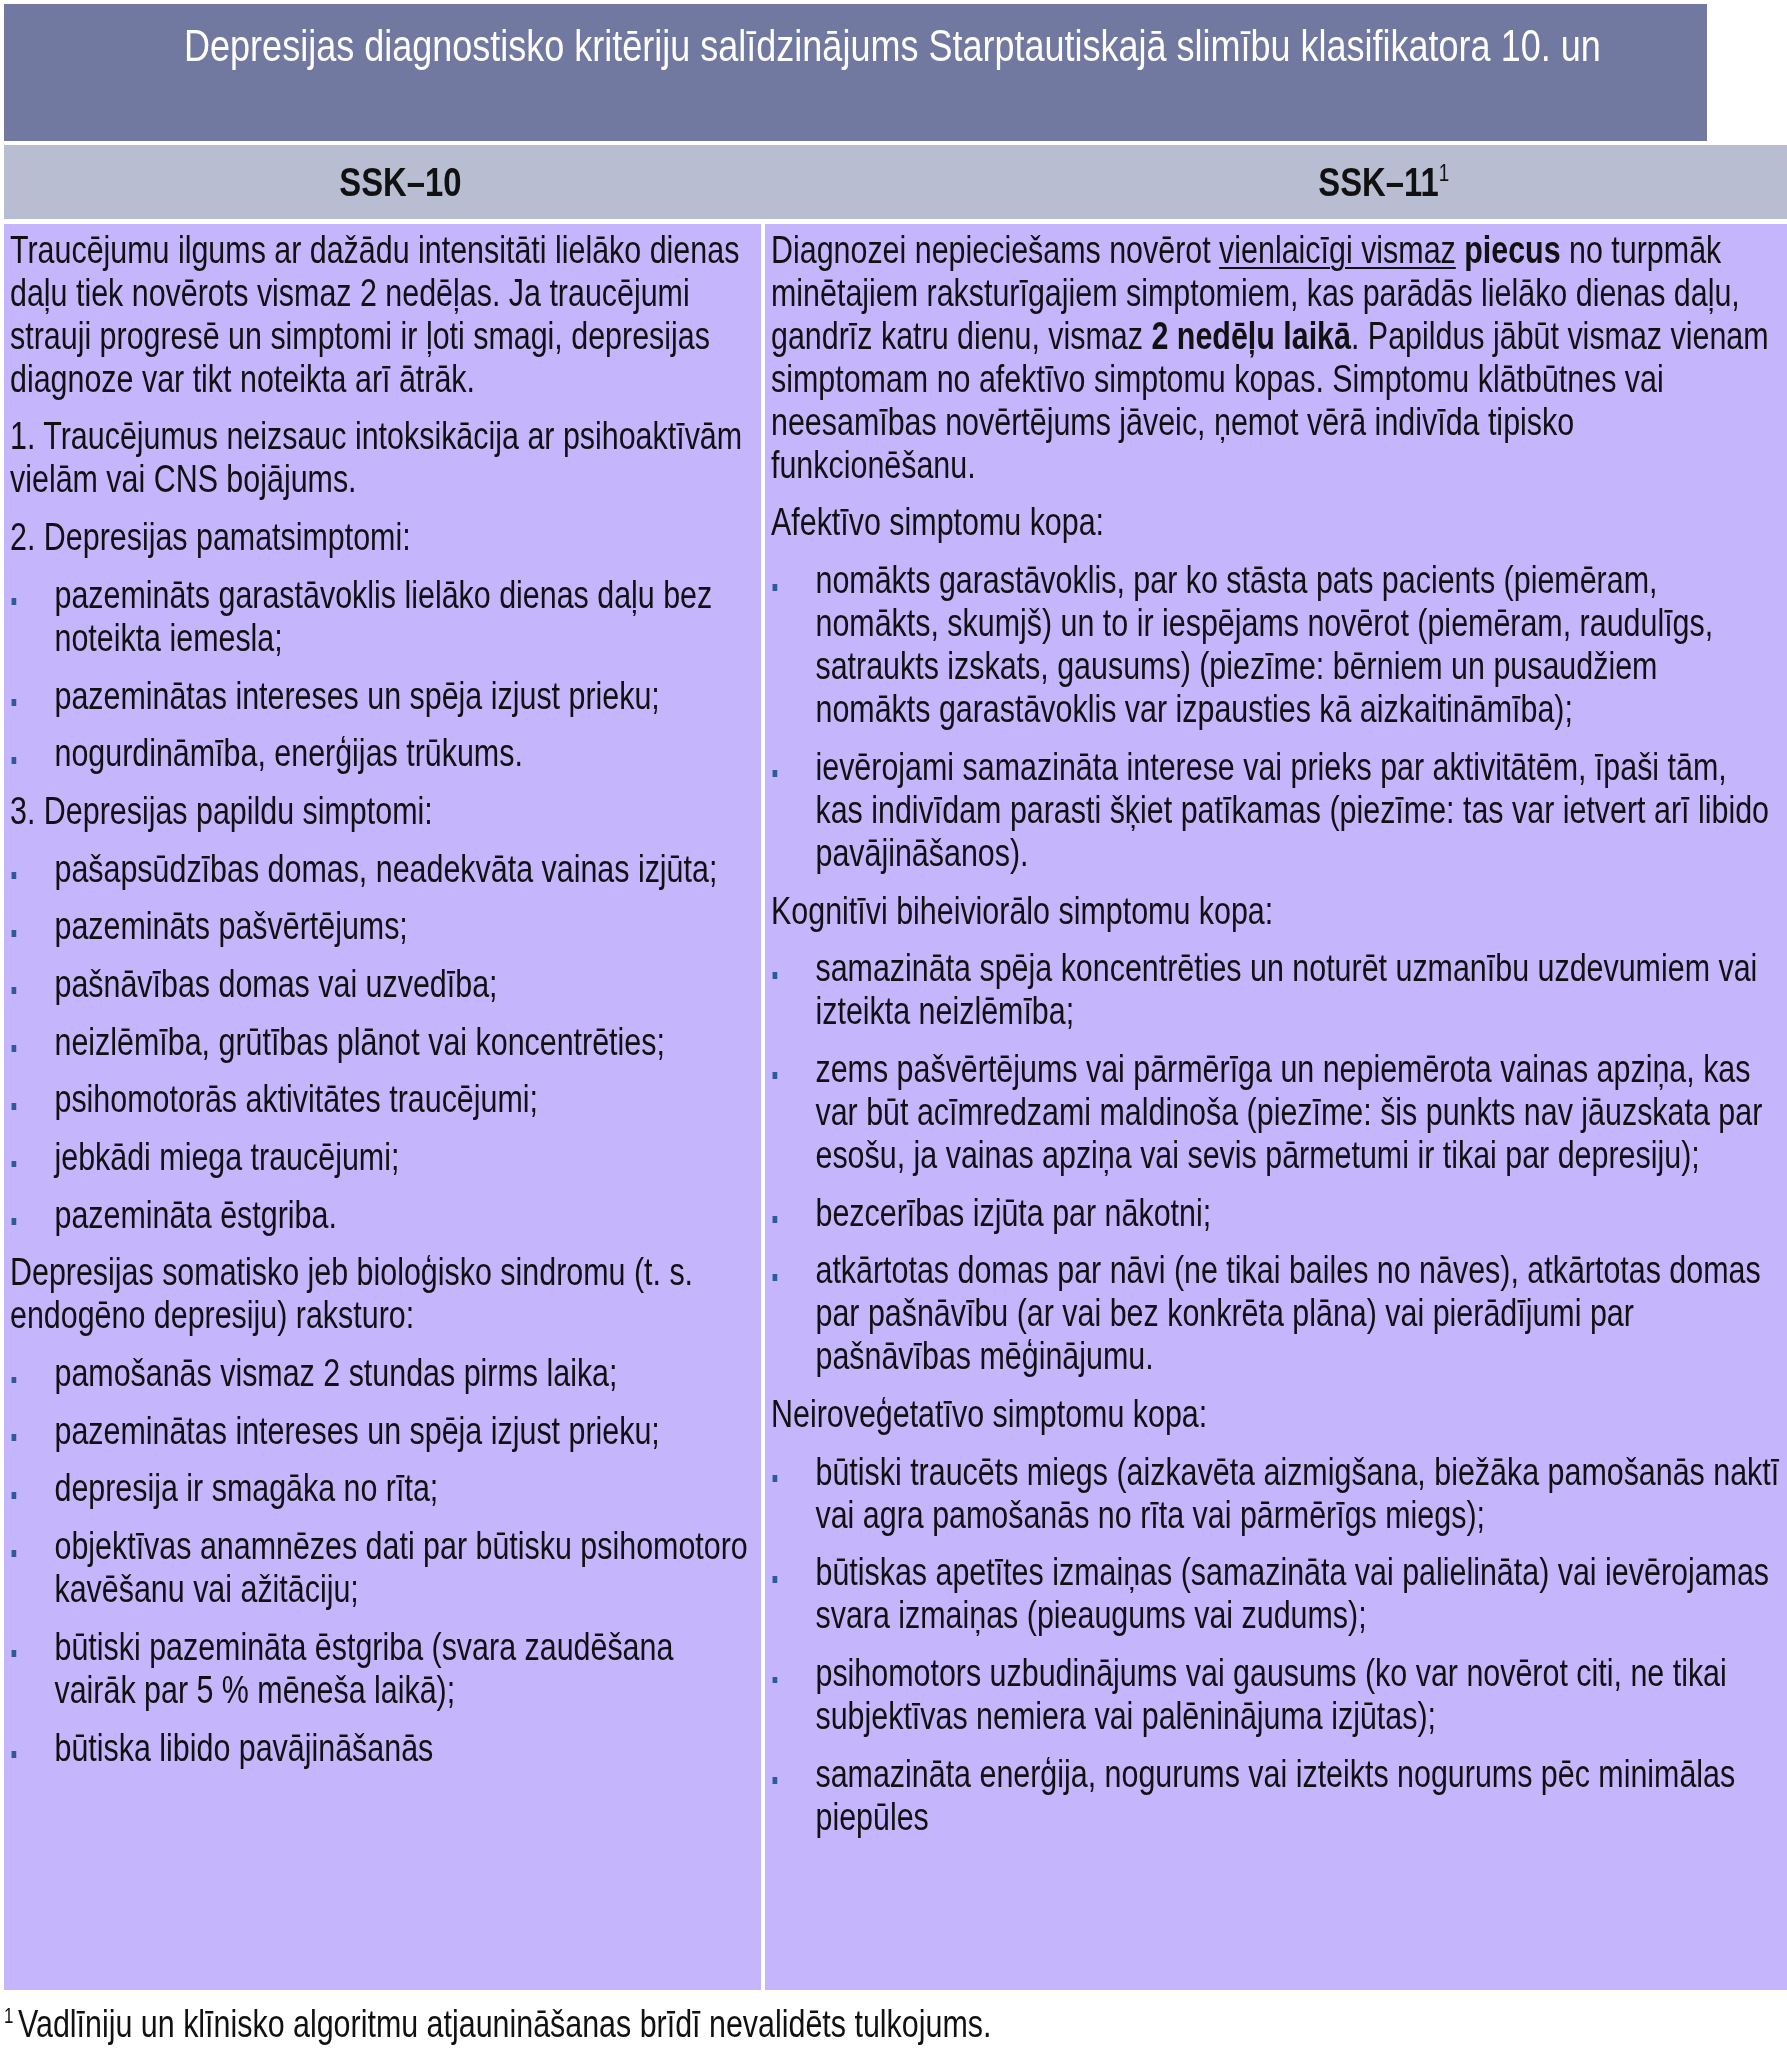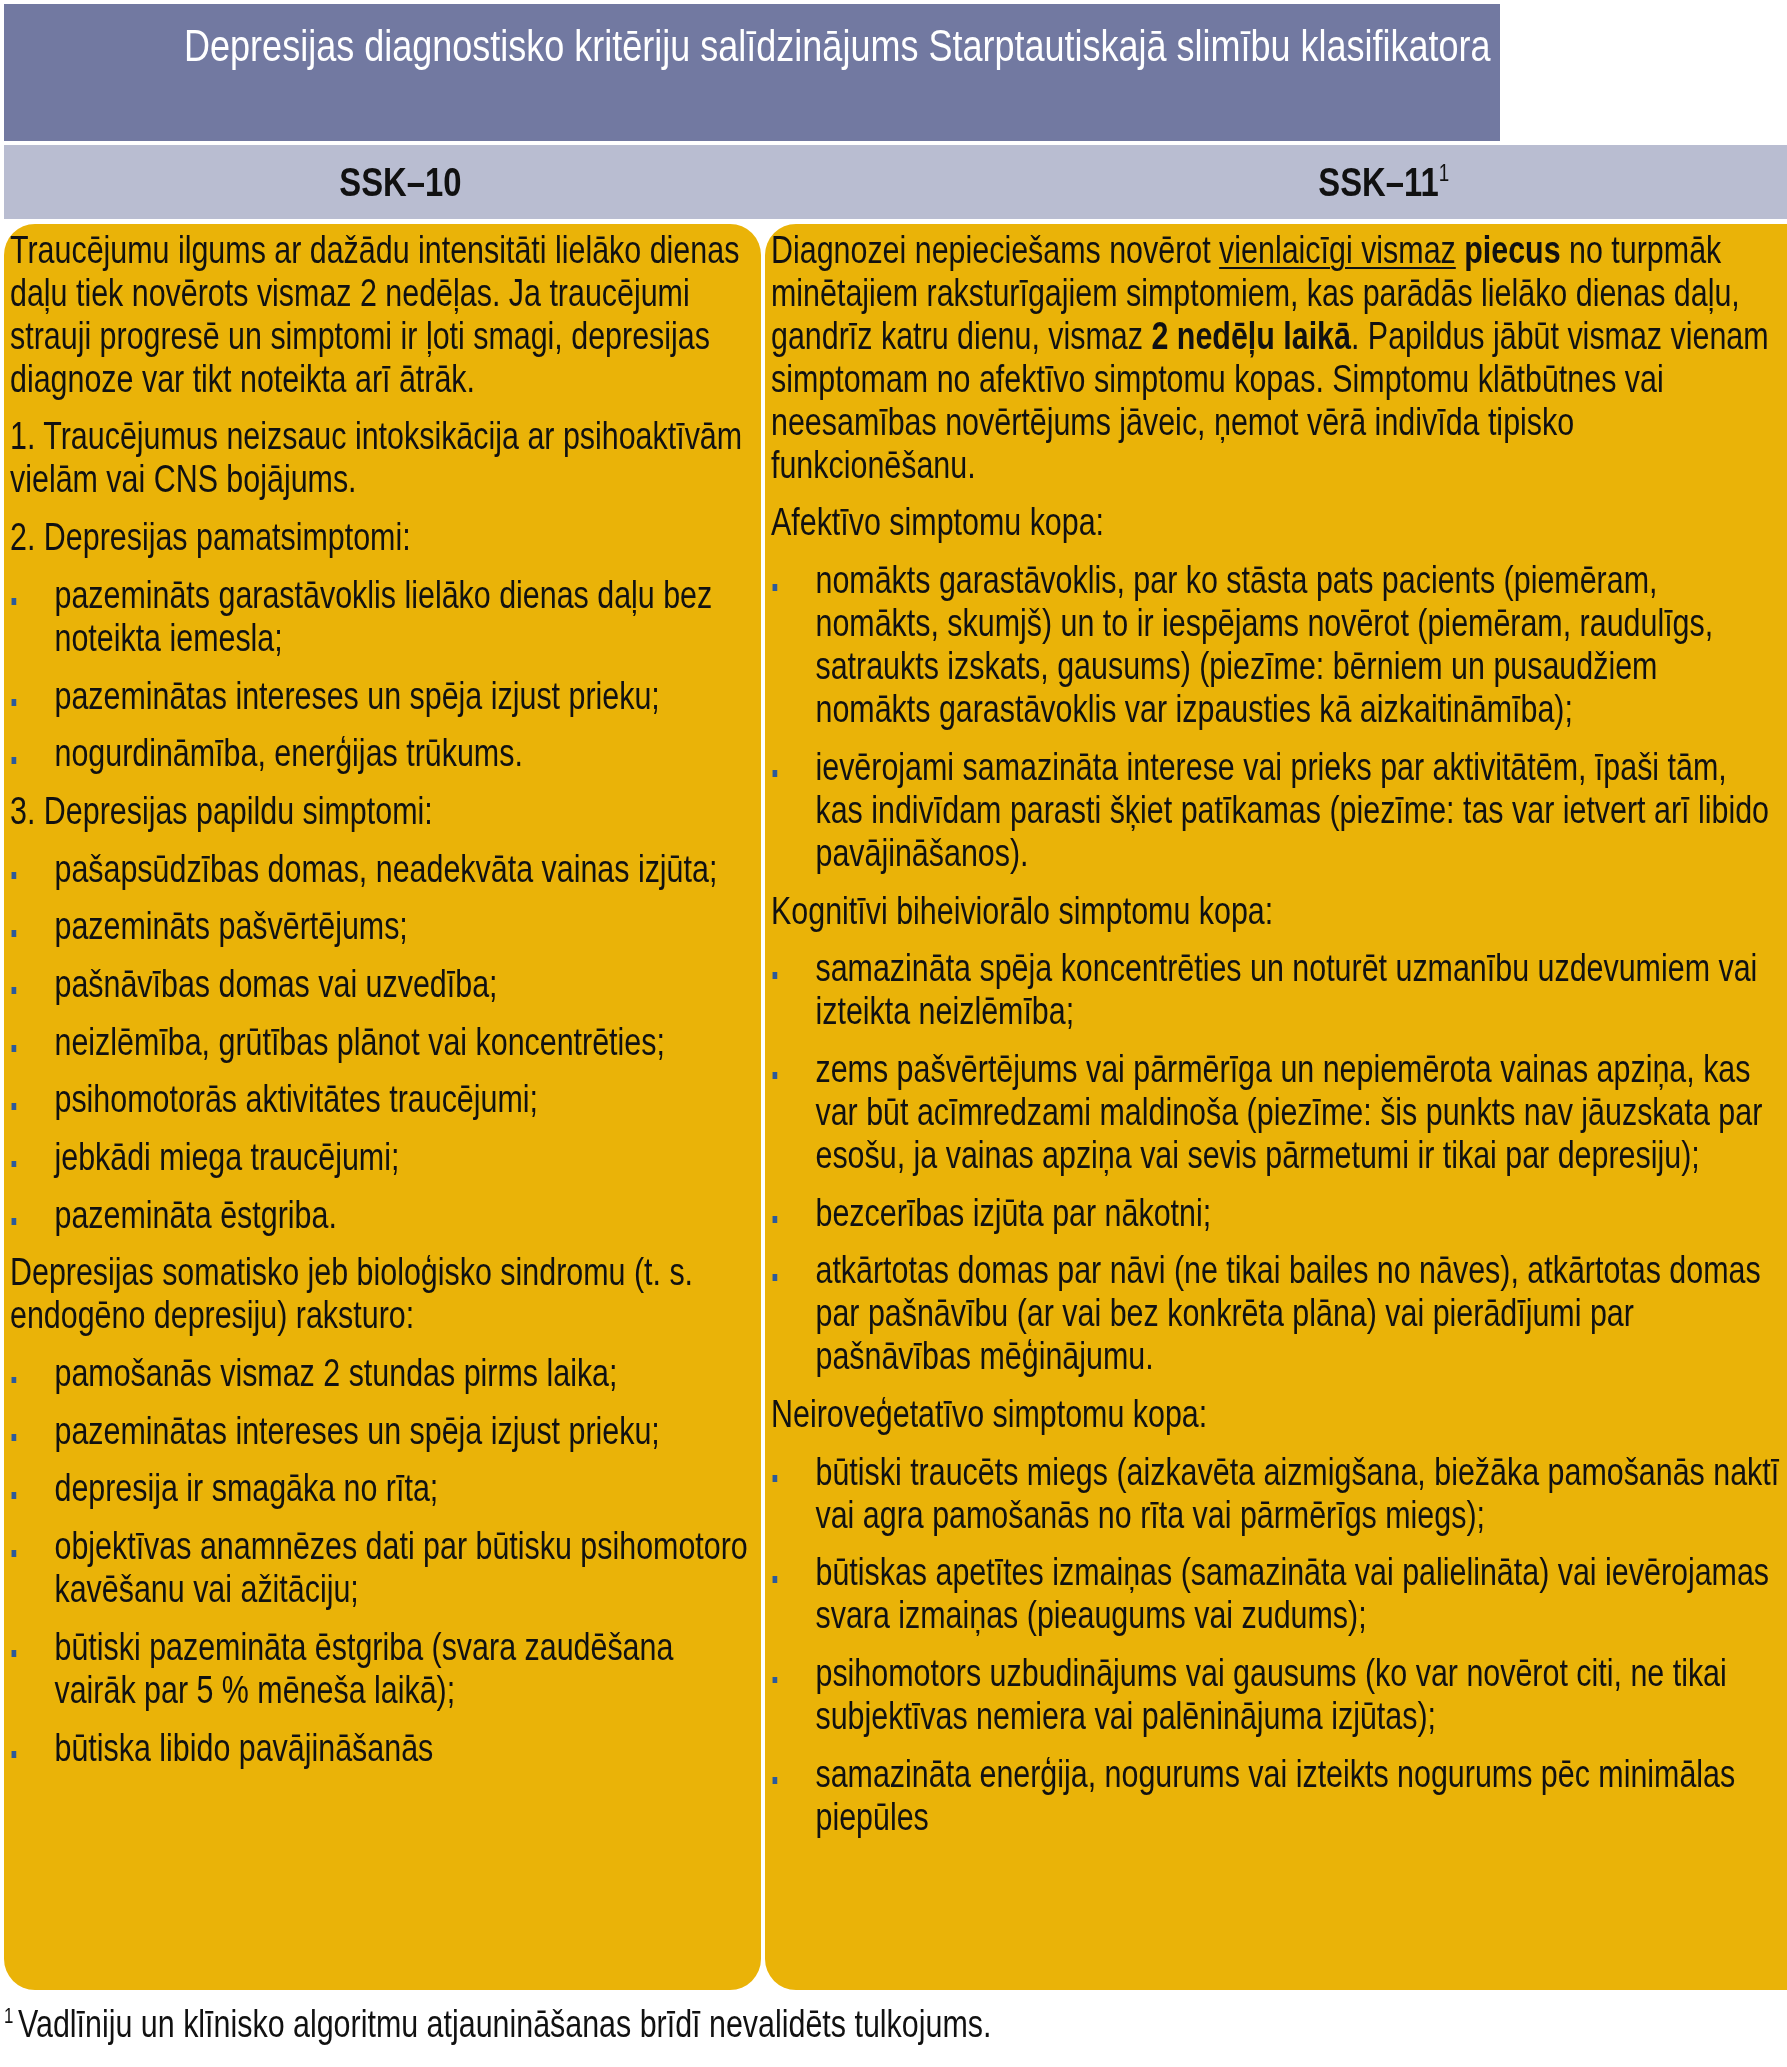--- a/index.html
+++ b/index.html
@@ -1,30 +1,30 @@
 <!DOCTYPE html>
 <html><head>
 <meta charset="utf-8">
 <style>
   html, body { margin: 0; padding: 0; background: #ffffff; }
   body { width: 1788px; height: 2067px; position: relative; overflow: hidden;
          font-family: "Liberation Sans", "DejaVu Sans", sans-serif; color: #111; }
   .page { position: absolute; left: 0; top: 0; width: 1788px; }
   .table { position: absolute; left: 3.9px; top: 3.9px; width: 1778px; }
-  .title-band { position: absolute; left: 0; top: 0; width: 1496px; height: 137px;
-                background: #7279a1; color: #ffffff; text-align: center; }
+  .title-band { position: absolute; left: 0; top: 0; width: 1664px; height: 137px;
+                background: #7279a1; color: #ffffff; text-align: center; padding-left: 39px; }
   .title-text { position: absolute; left: 0; top: 13.7px; width: 1778px;
                 font-size: 45px; line-height: 55px; }
   .cond { display: inline-block; transform: scaleX(0.80); transform-origin: center top; white-space: nowrap; }
   .hdr { position: absolute; top: 141px; height: 74px; background: #b9bdd1; text-align: center; padding-left: 18px; }
   .hdr-l { left: 0; width: 757px; }
   .hdr-r { left: 761px; width: 1201px; text-decoration: underline; }
   .hdr-text { font-weight: bold; font-size: 41px; line-height: 74px; }
   .hdr-text sup { font-size: 23.5px; font-weight: normal; vertical-align: super; line-height: 0; }
-  .body-col { position: absolute; top: 220px; height: 1766px; background: #eab308; overflow: hidden; border-radius: 31px; }
+  .body-col { position: absolute; top: 220px; height: 1766px; background: #c4b5fd; overflow: hidden; }
   .col-l { left: 0; width: 757px; }
   .col-r { left: 761px; width: 1197px; }
   .col-inner { position: absolute; left: 5.9px; top: 3.9px; transform-origin: left top; transform: scaleX(0.78); }
   .col-l .col-inner { width: 965px; }
   .col-r .col-inner { width: 1294px; }
   .p { font-size: 39px; line-height: 43px; margin: 0 0 14.7px 0; }
   .li { position: relative; font-size: 39px; line-height: 43px; margin: 0 0 14.7px 0; padding-left: 57px; }
   .col-r .li { padding-left: 57px; }
   .bullet { position: absolute; left: 2px; top: 25.5px; width: 5.9px; height: 6.9px; background: #2c5a9a; }
   .u { text-decoration: underline; text-decoration-thickness: 2px; text-underline-offset: 3.9px; }

